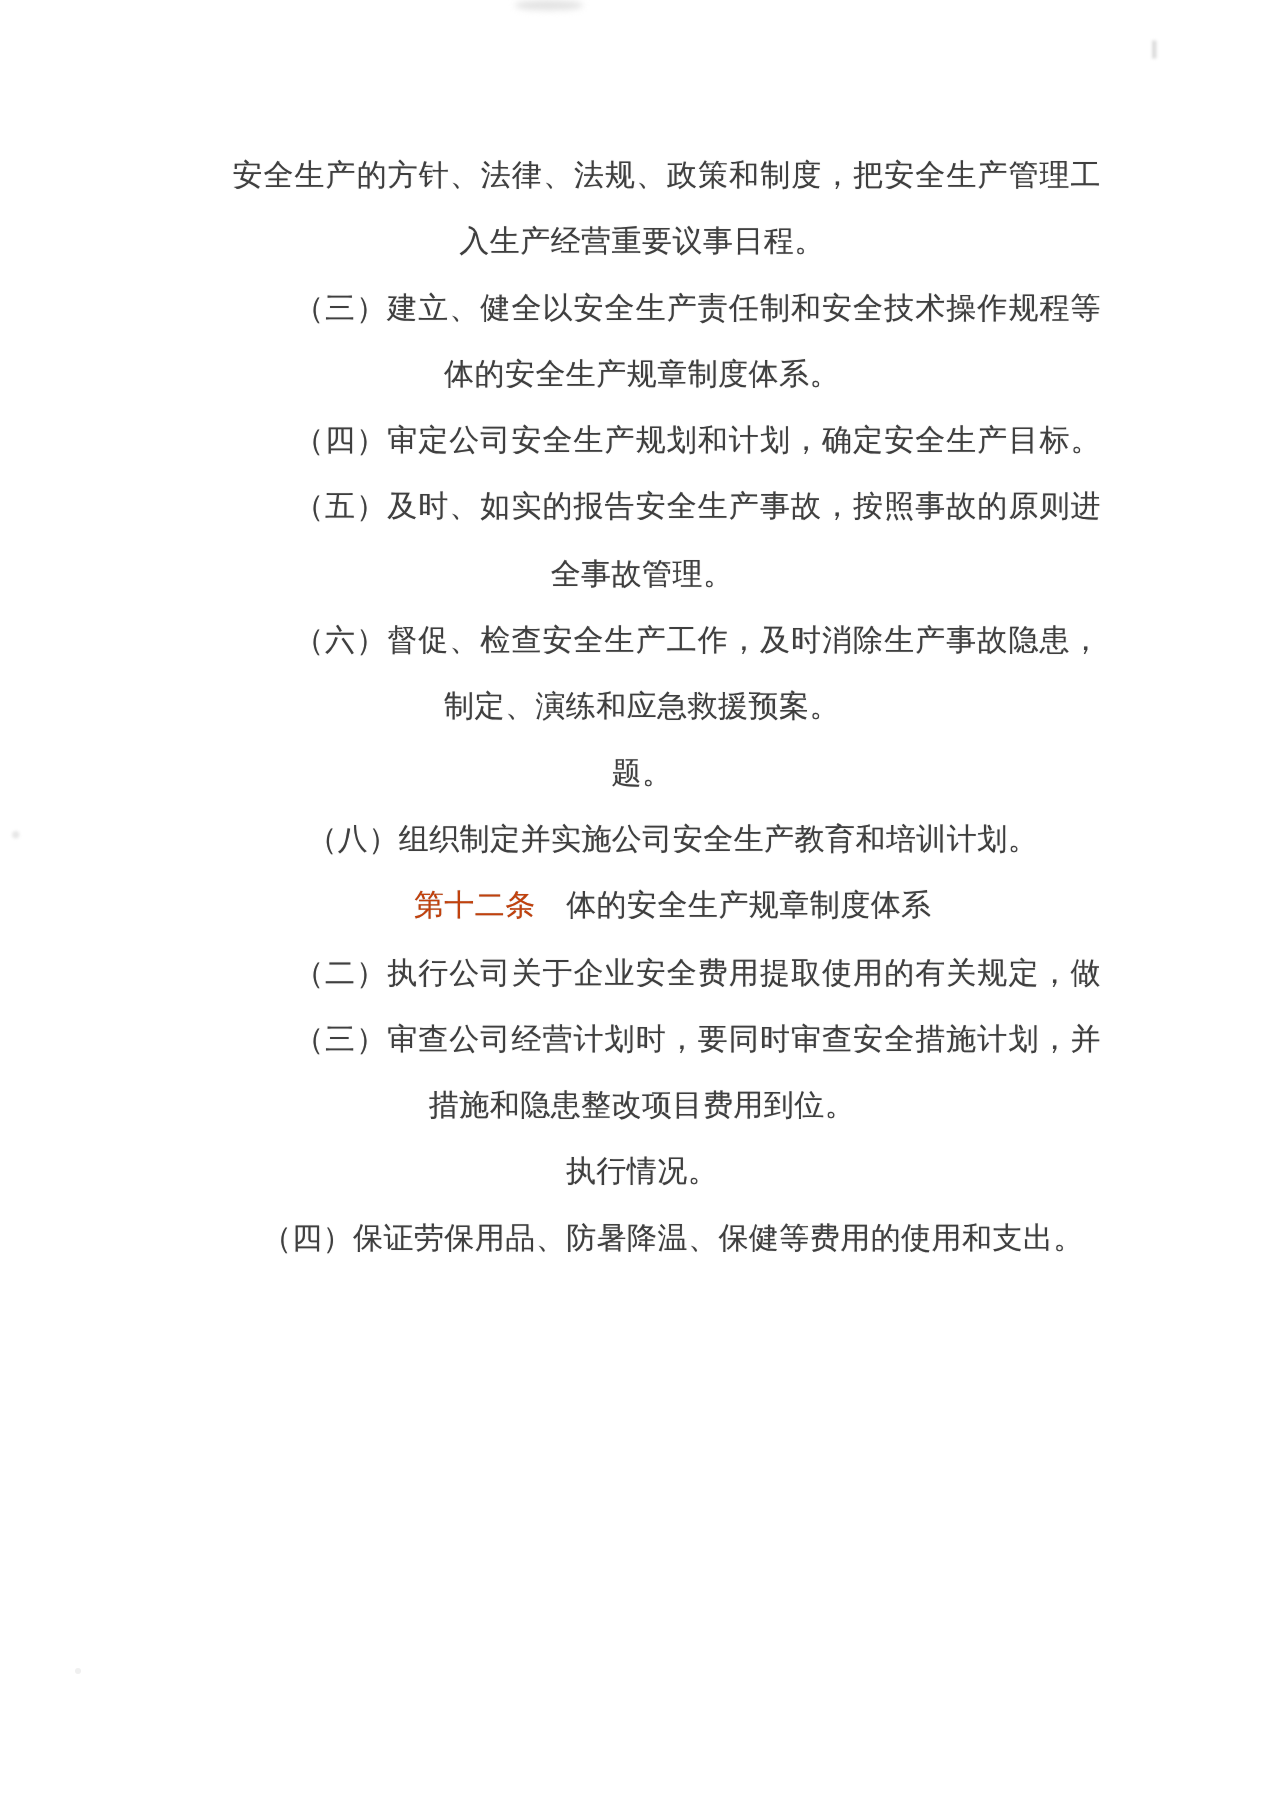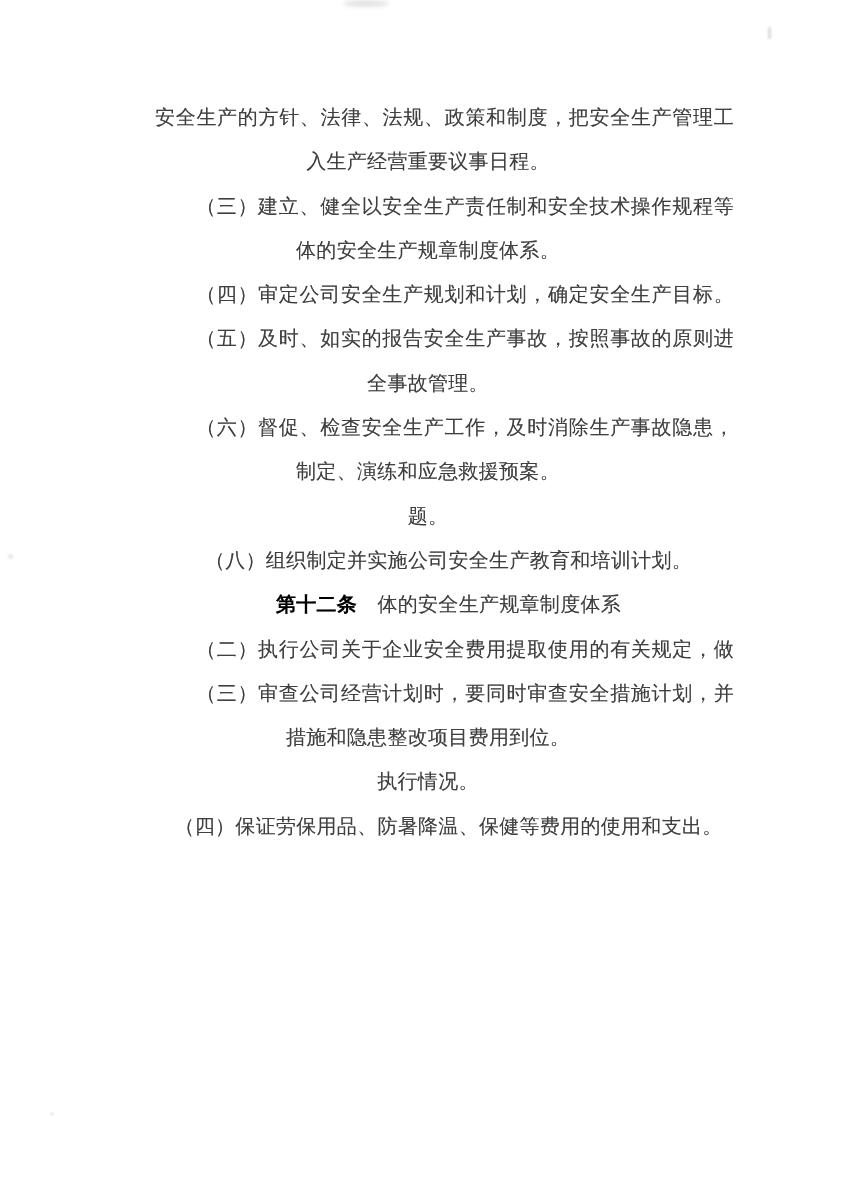--- a/index.html
+++ b/index.html
@@ -36,22 +36,22 @@
     overflow: hidden;
     text-align: justify;
     text-align-last: justify;
     text-justify: inter-character;
     margin-left: 33px;
   }
   .line.i {            
     padding-left: 41px;
   }
   .bold {
-    font-weight: bold;
-    color: #000000;
+    font-weight: normal;
+    color: #c2410c;
   }
   
   .artifact {
     position: absolute;
     pointer-events: none;
   }
   .a-top-smudge {
     left: 343px; top: 0; width: 46px; height: 7px;
     background: #e3e3e3; border-radius: 50%;
     filter: blur(2px);

